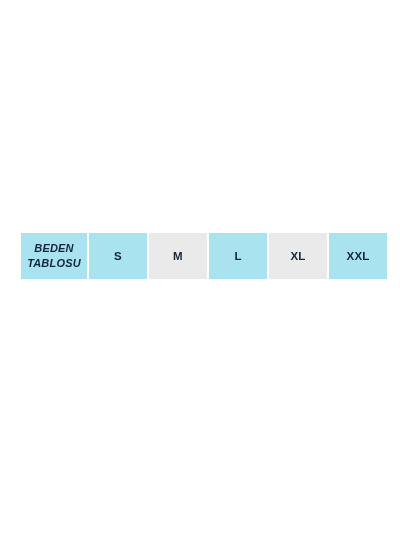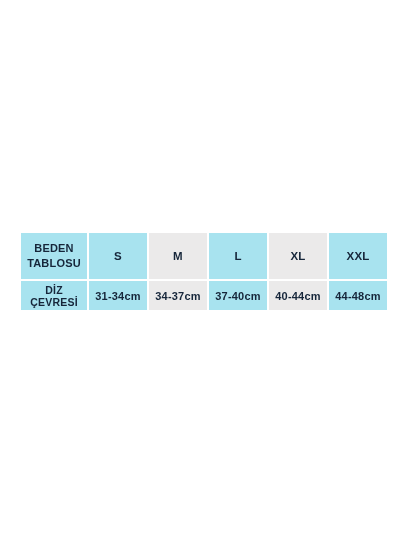--- a/index.html
+++ b/index.html
@@ -62,21 +62,21 @@
 
   
   .fill-cyan { background: #a8e3ef; }
   .fill-gray { background: #ebeaea; }
 
   
   .label-cell {
     font-size: 11px;
     line-height: 15px;
   }
-  .label-cell .ln { display: block; }
+  .label-cell .ln { display: block; font-style: italic; }
 
   .size-cell {
     font-size: 11.5px;
   }
 
   .row-label-cell {
     font-size: 10.5px;
   }
 
   .measure-cell {
@@ -103,25 +103,17 @@
           <td class="fill-cyan label-cell">
             <span class="ln">BEDEN</span>
             <span class="ln">TABLOSU</span>
           </td>
           <td class="fill-cyan size-cell">S</td>
           <td class="fill-gray size-cell">M</td>
           <td class="fill-cyan size-cell">L</td>
           <td class="fill-gray size-cell">XL</td>
           <td class="fill-cyan size-cell">XXL</td>
         </tr>
-        <tr class="data-row">
-          <td class="fill-cyan row-label-cell">DİZ ÇEVRESİ</td>
-          <td class="fill-cyan measure-cell">31-34cm</td>
-          <td class="fill-gray measure-cell">34-37cm</td>
-          <td class="fill-cyan measure-cell">37-40cm</td>
-          <td class="fill-gray measure-cell">40-44cm</td>
-          <td class="fill-cyan measure-cell">44-48cm</td>
-        </tr>
       </tbody>
     </table>
   </div>
 
 </div>
 
 </body></html>

